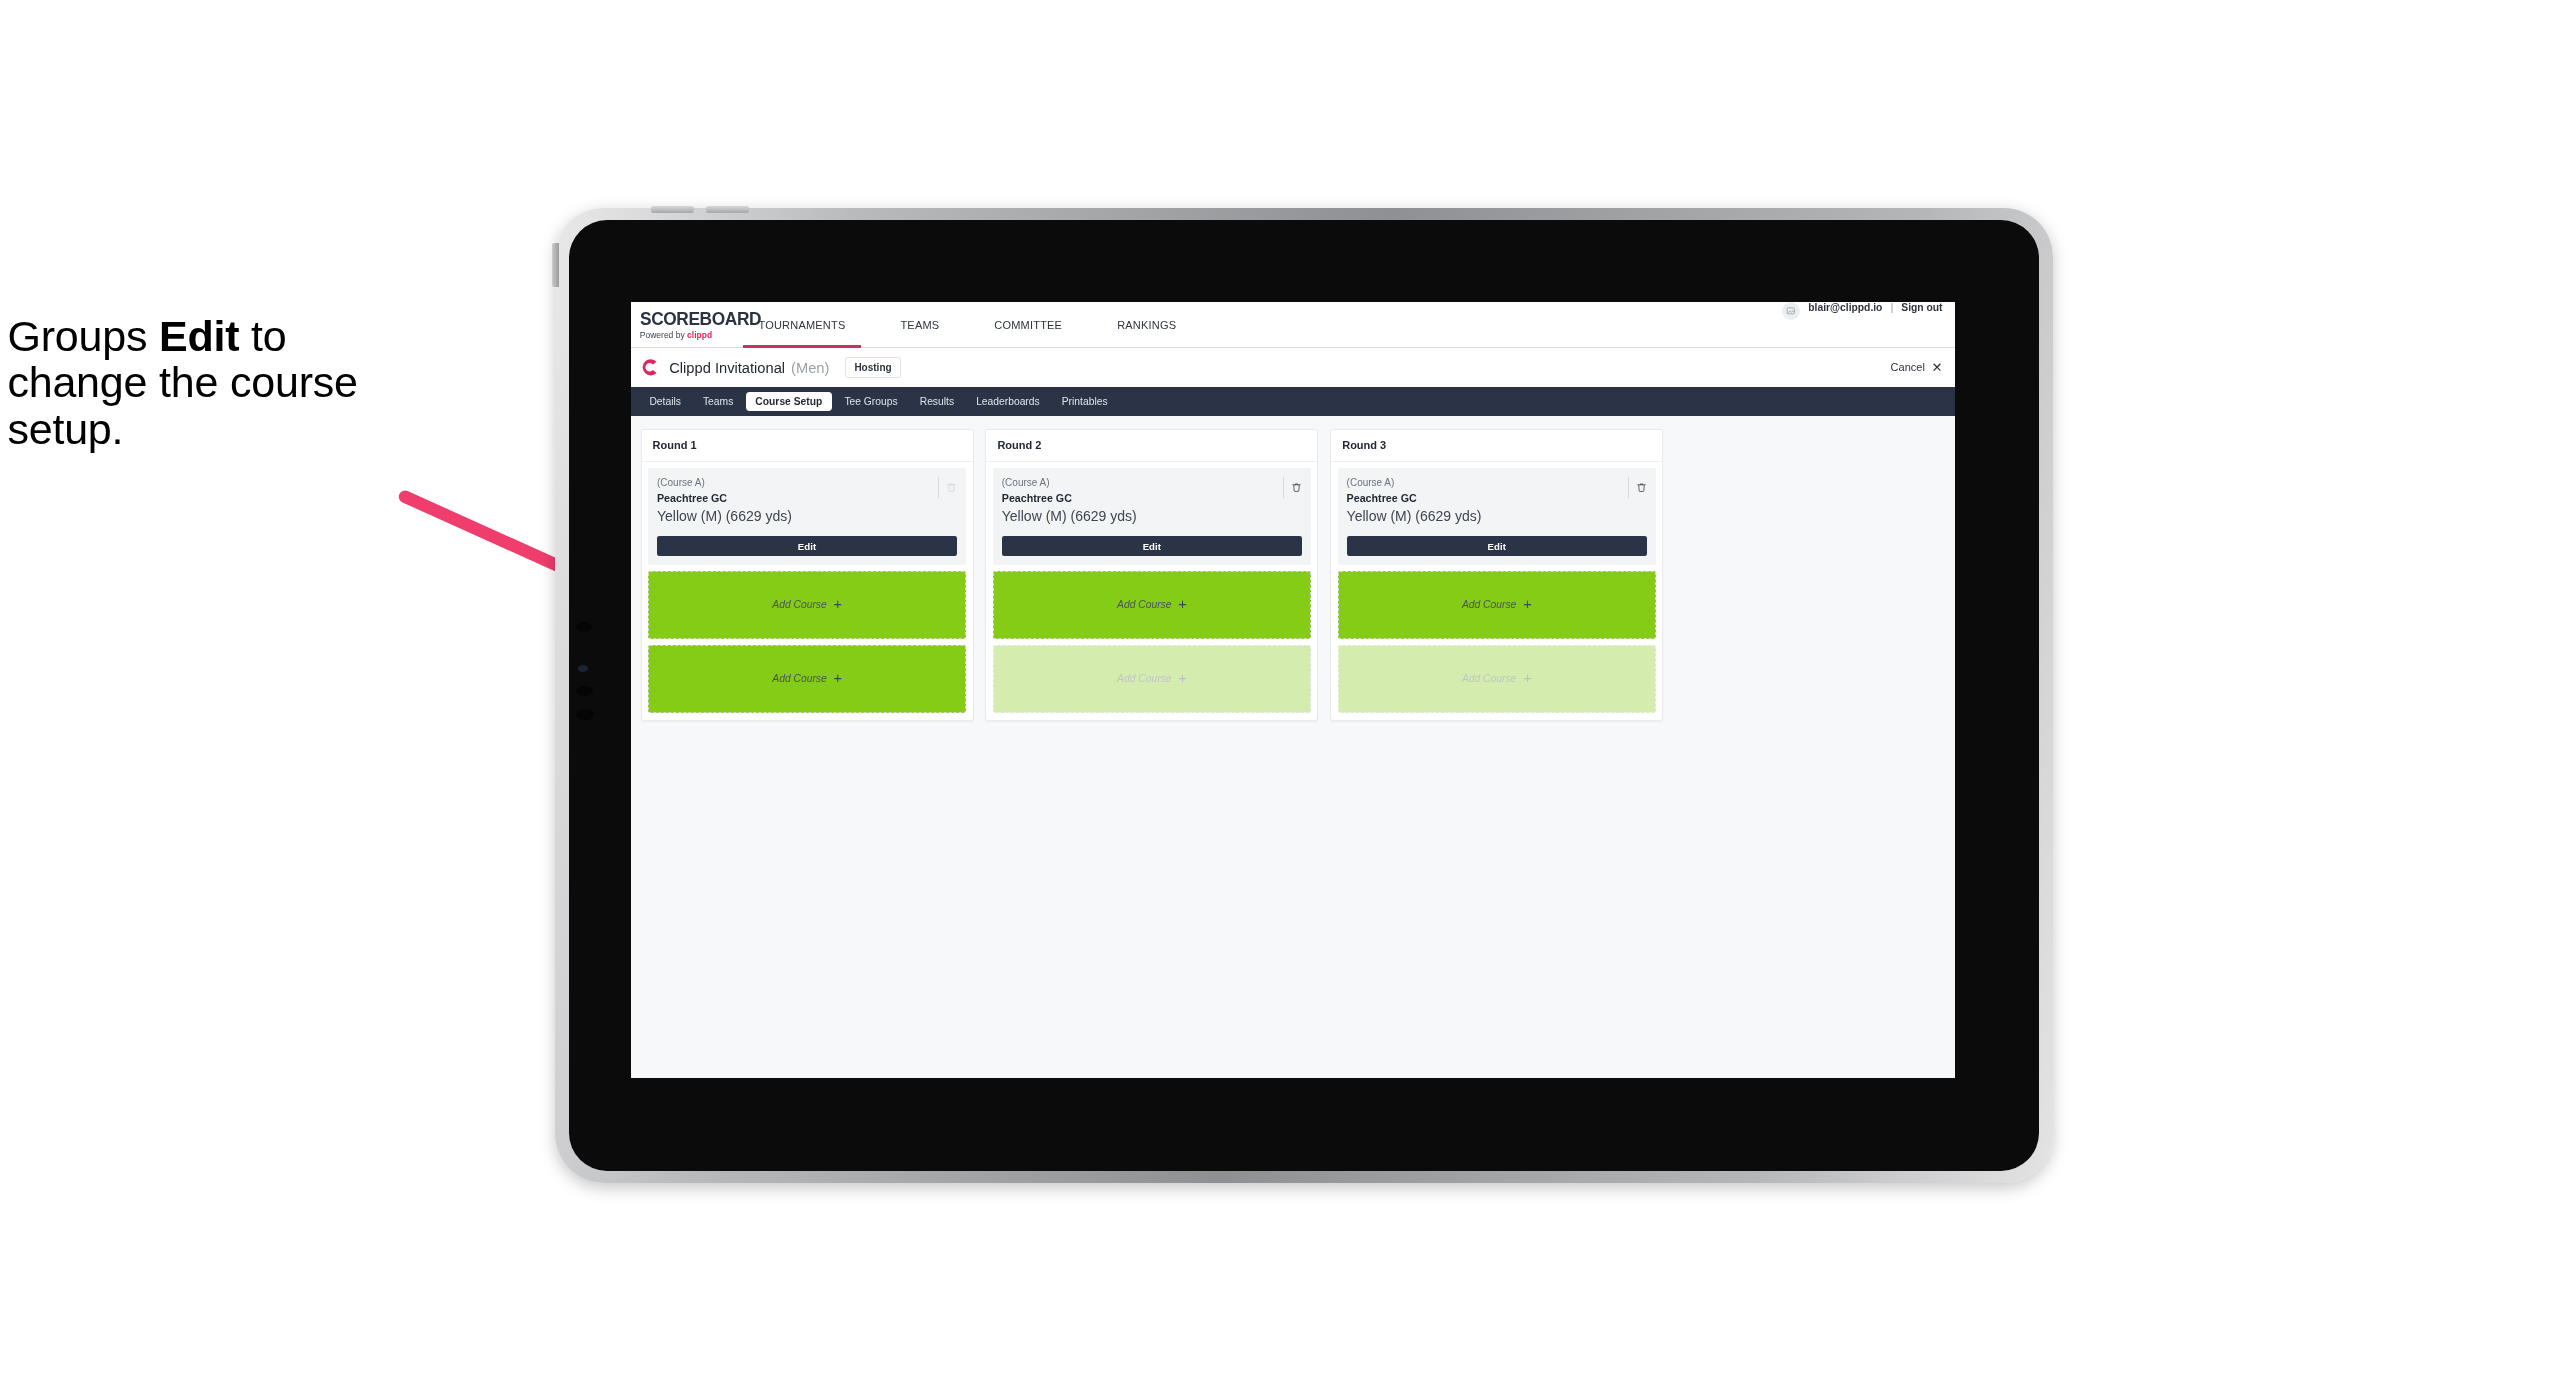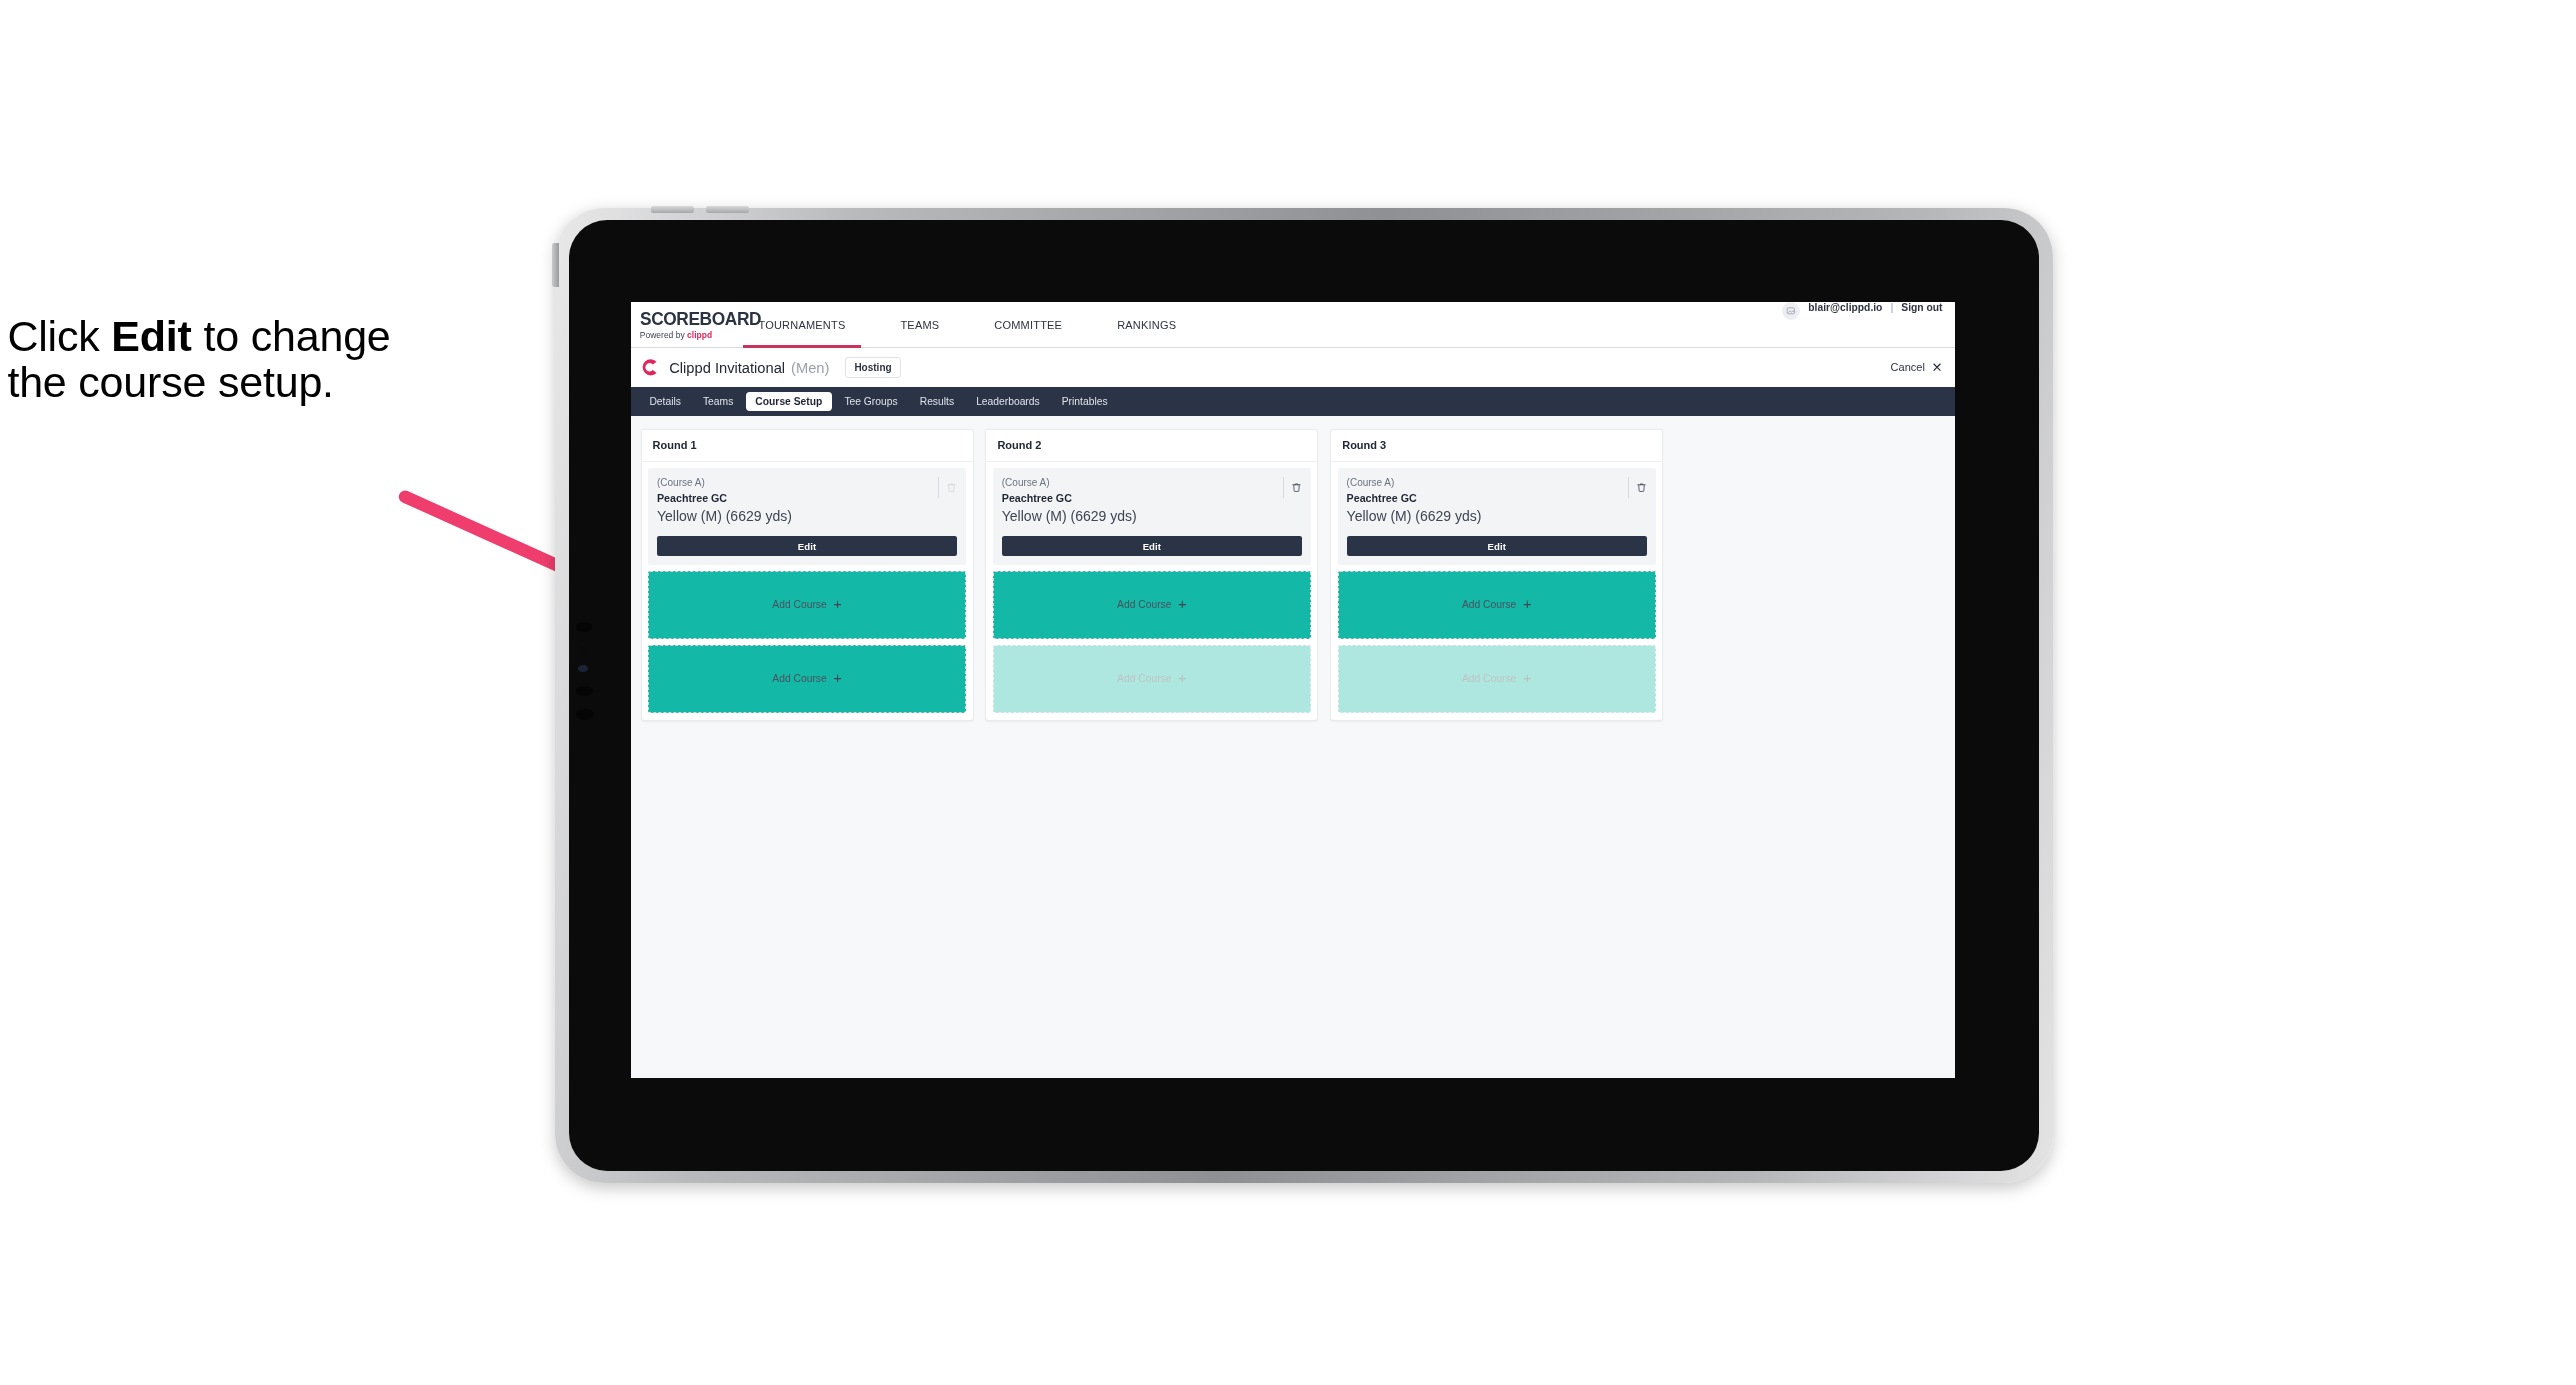--- a/index.html
+++ b/index.html
@@ -270,36 +270,37 @@
     font-family: "Liberation Sans", sans-serif;
     cursor: pointer;
     letter-spacing: 0.1px;
   }
 
   .add-course-box {
     margin-top: 5.9px;
     height: 68px;
     border: 0.7px dashed #d3d6db;
     border-radius: 2.2px;
-    background: #14b8a6;
+    background: #84cc16;
     display: flex;
     align-items: center;
     justify-content: center;
     gap: 6.6px;
     cursor: pointer;
+    font-style: italic;
   }
   .add-course-box.faded { opacity: 0.34; }
   .add-course-label { font-size: 10.3px; color: #4b515d; }
   .add-plus { font-size: 14.7px; color: #3f4552; line-height: 1; font-weight: 300; }
 </style>
 </head>
 <body>
 
 <div id="annotation-text">
-  <span>Click </span><b>Edit</b><span> to change the course setup.</span>
+  <span>Groups </span><b>Edit</b><span> to change the course setup.</span>
 </div>
 
 <svg id="annotation-arrow" viewBox="0 0 400 240">
   <line x1="30" y1="55" x2="318" y2="185" stroke="#ef3e6d" stroke-width="17" stroke-linecap="round"></line>
   <polygon points="345,195 243,143 240,200 290,222" fill="#ef3e6d"></polygon>
 </svg>
 
 <div id="tablet-frame"></div>
 <div class="tablet-btn" id="btn-top-1"></div>
 <div class="tablet-btn" id="btn-top-2"></div>

